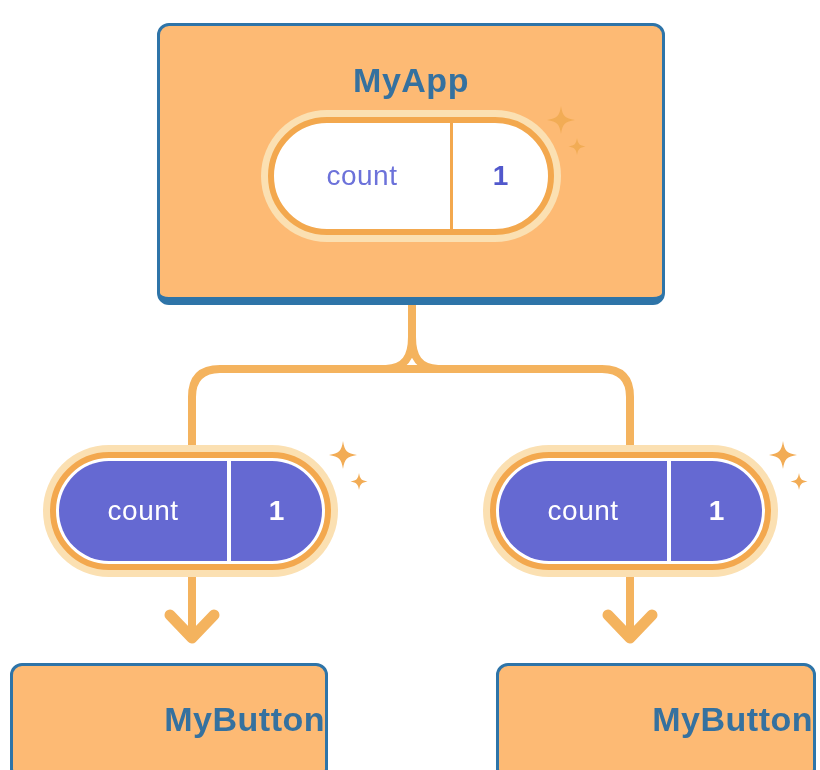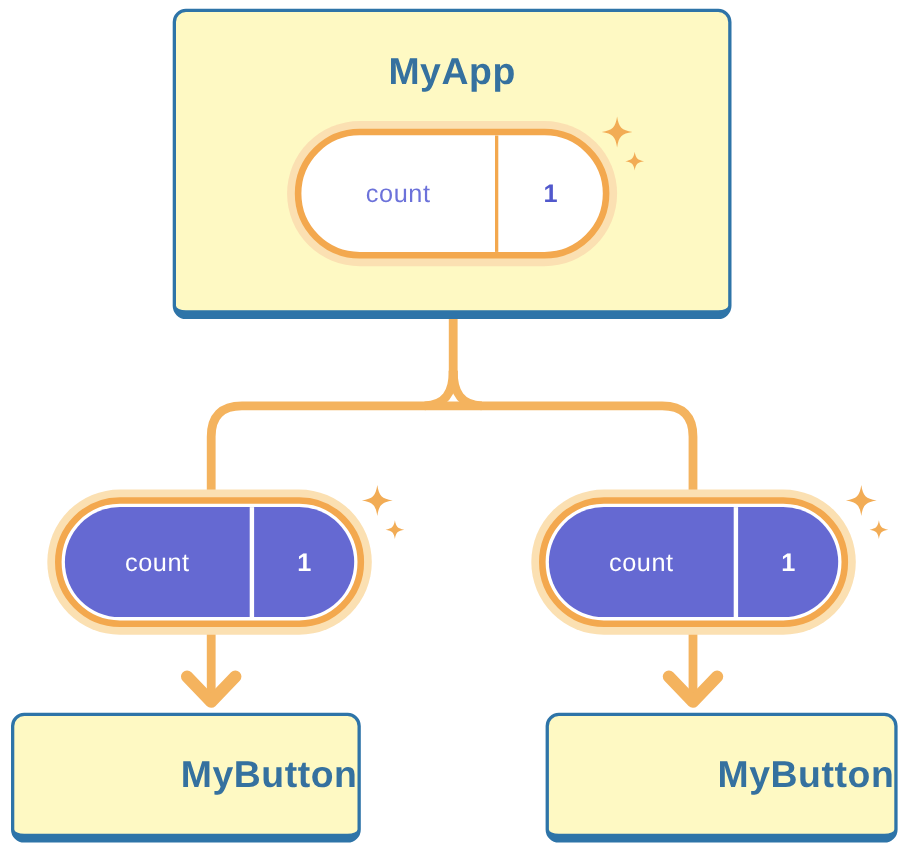--- a/index.html
+++ b/index.html
@@ -9,25 +9,26 @@
     height: 770px;
     background: #ffffff;
     overflow: hidden;
     font-family: "Liberation Sans", sans-serif;
   }
 
   
   .card {
     position: absolute;
     box-sizing: border-box;
-    background: #fef9c3;
+    background: #fdba74;
     border: 3px solid #2E74A8;
     border-bottom-width: 8px;
     border-radius: 12px;
     z-index: 1;
+    margin-top: 15px;
   }
   .card--parent { left: 157px; top: 8px;  width: 508px; height: 282px; }
   .card--child-left  { left: 10px;  top: 648px; width: 318px; height: 118px; }
   .card--child-right { left: 496px; top: 648px; width: 320px; height: 118px; }
   .card--child { display: flex; align-items: center; justify-content: flex-end; }
 
   .component-name {
     color: #35719F;
     font-size: 34px;
     font-weight: 600;
@@ -69,21 +70,21 @@
     display: flex;
     background: #6569D2;
     border-radius: 999px;
     overflow: hidden;
   }
 
   .seg {
     display: flex;
     align-items: center;
     justify-content: center;
-    font-size: 23px;
+    font-size: 28px;
     white-space: nowrap;
   }
   .seg-label { flex: 1.85; letter-spacing: 0.5px; }
   .seg-value { flex: 1; font-weight: 700; }
 
   
   .pill--outline .seg-label { color: #6C72DA; }
   .pill--outline .seg-value { color: #5158CC; border-left: 3px solid #F3A84E; }
 
   

